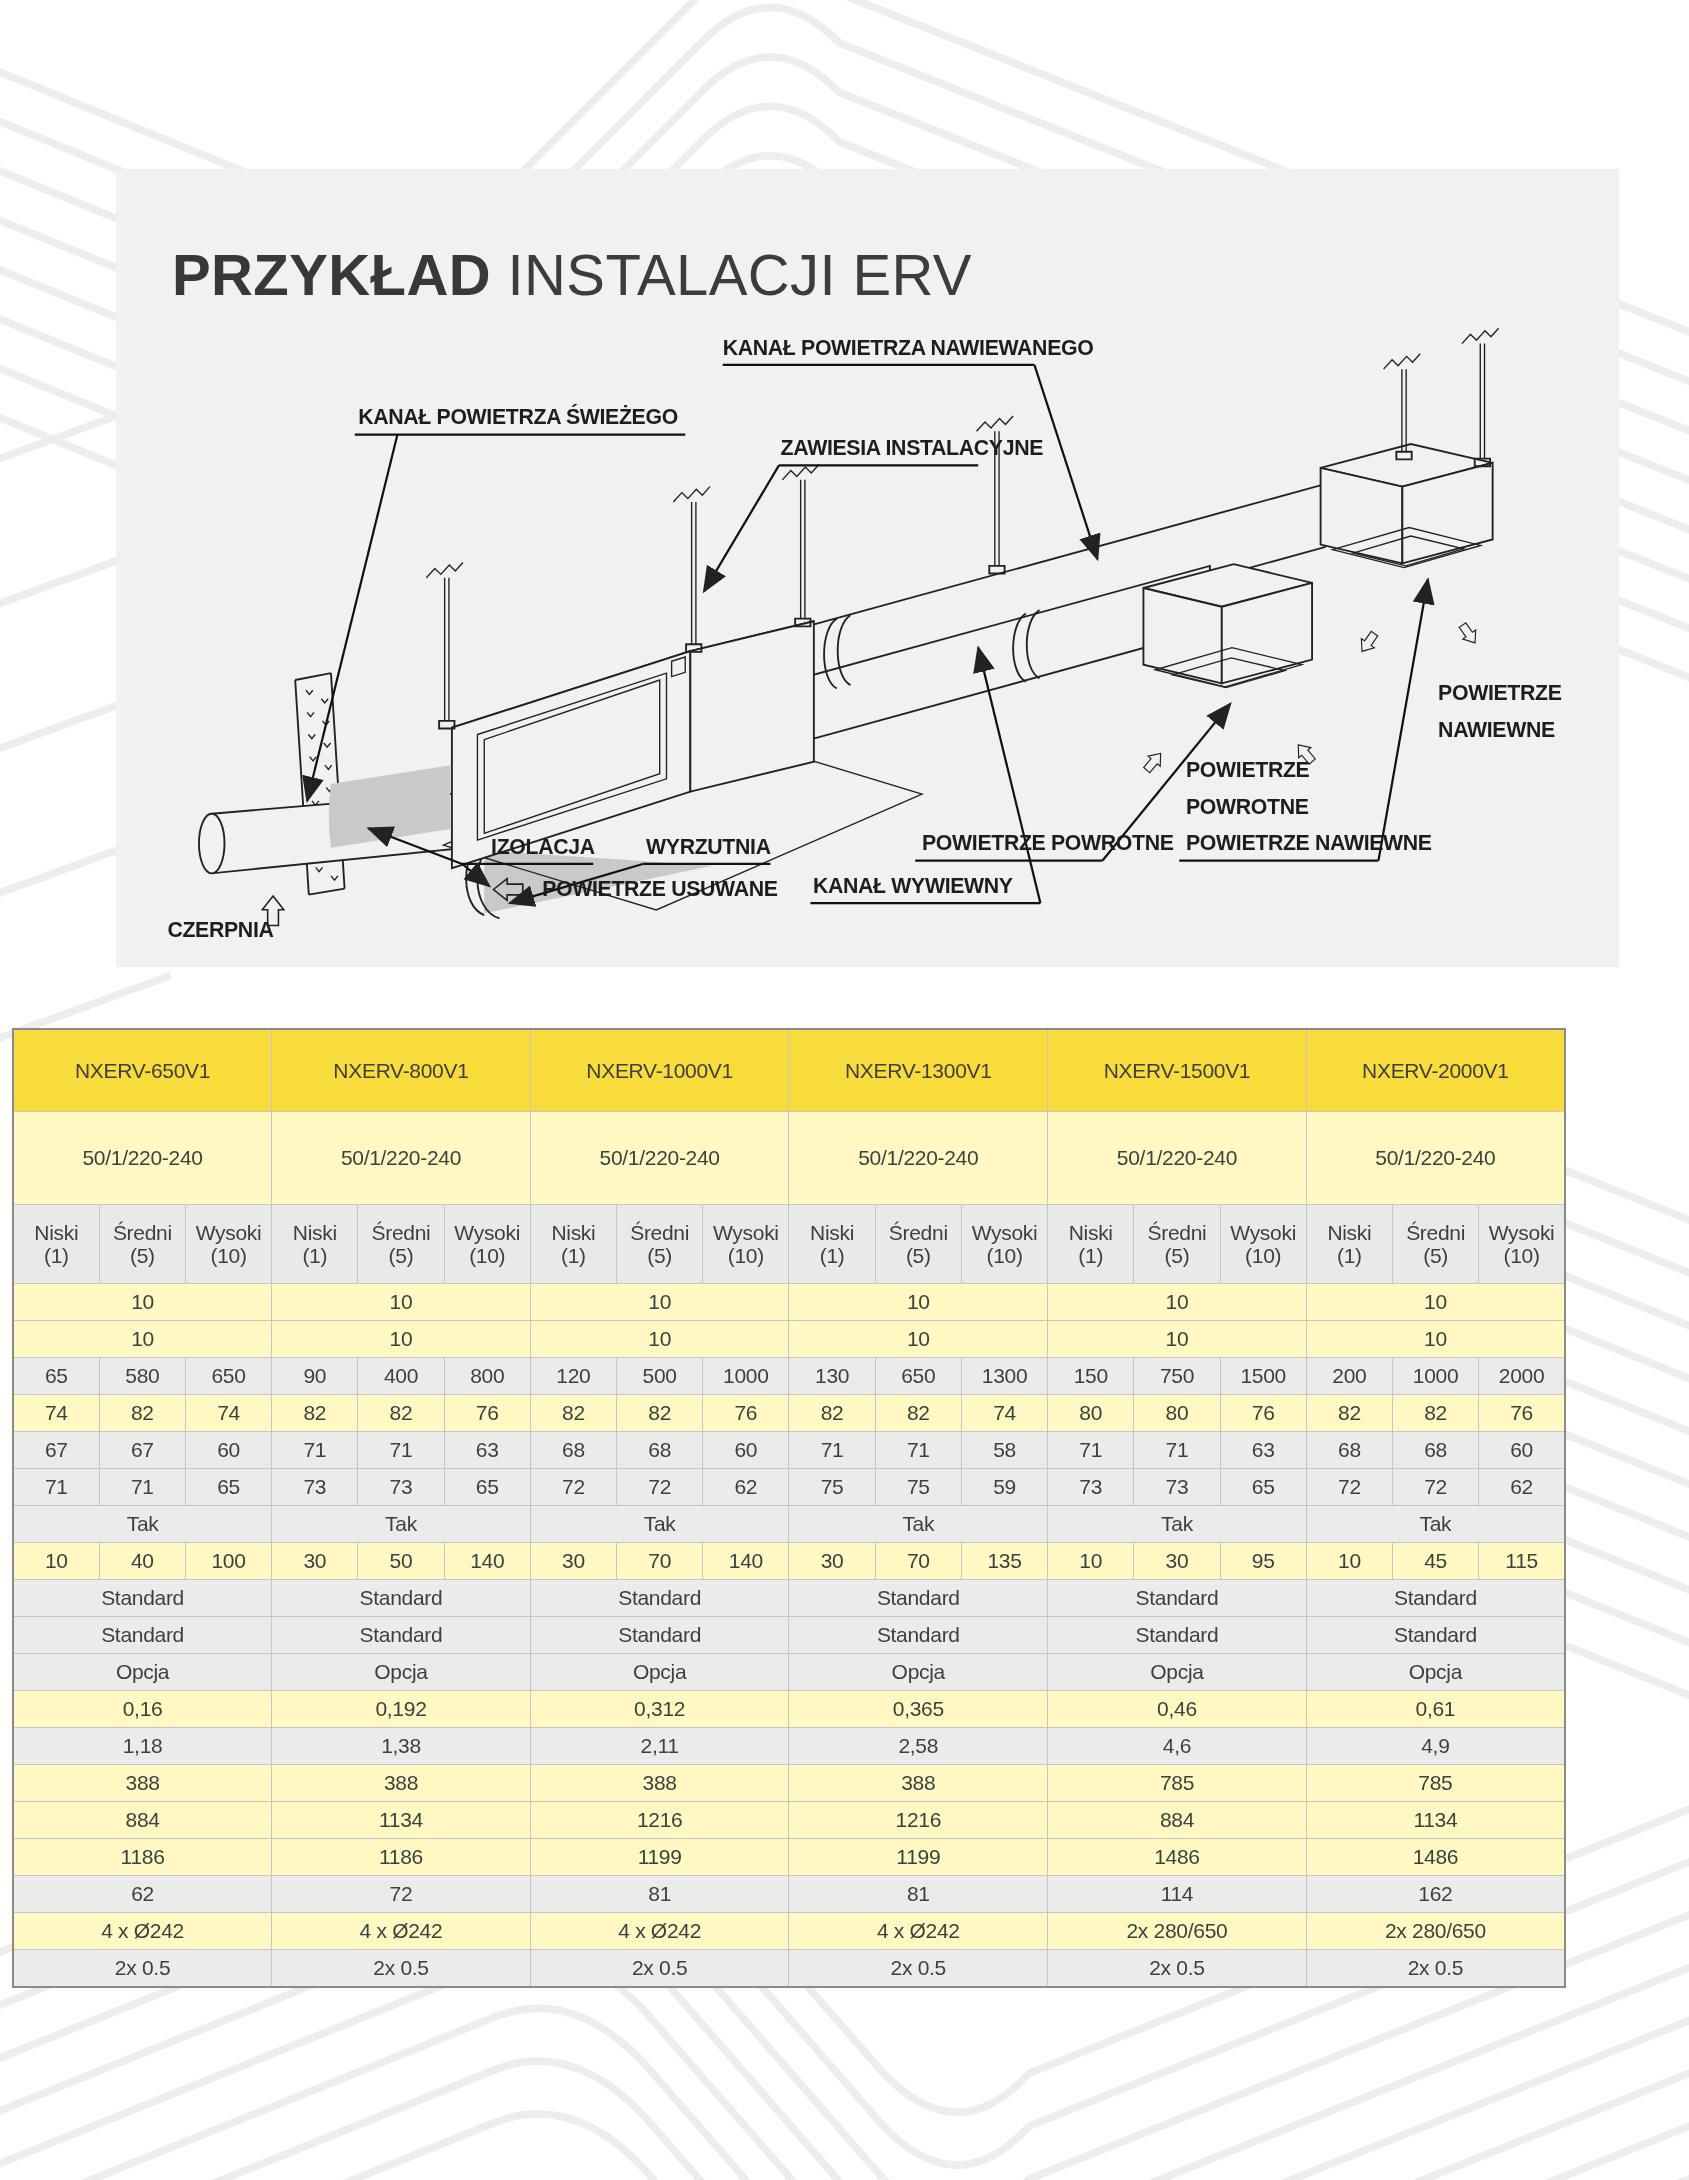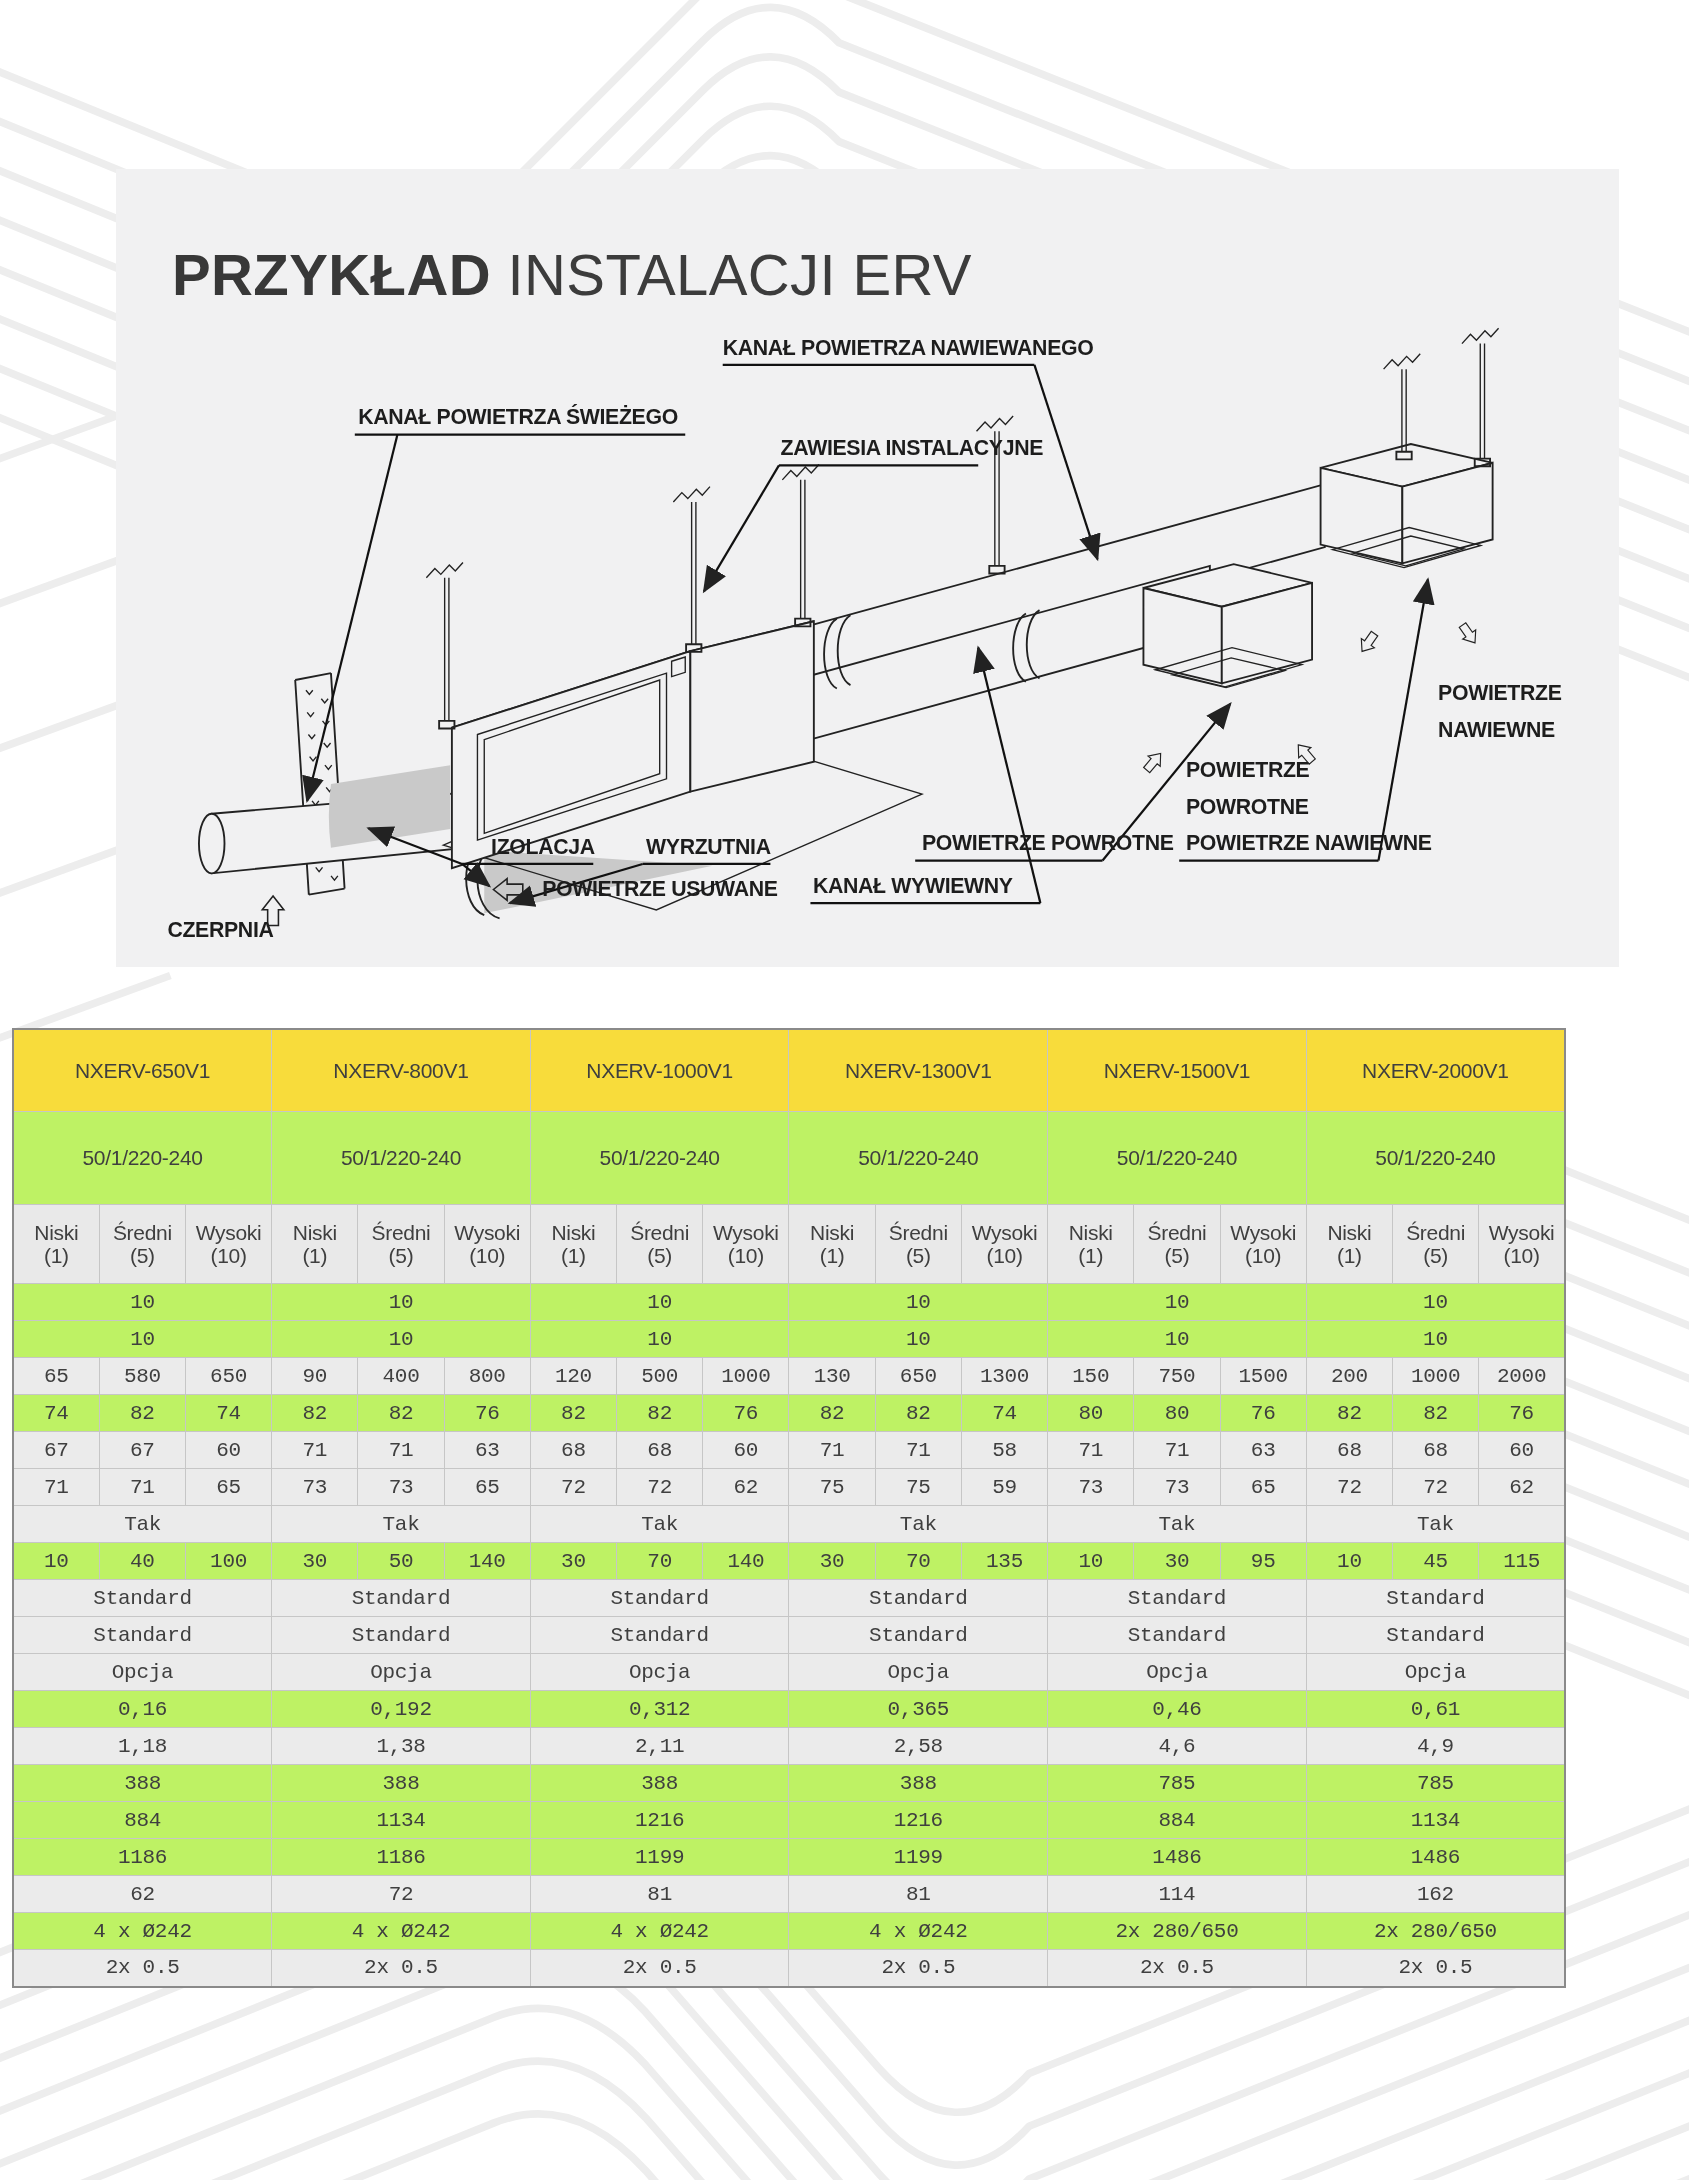--- a/index.html
+++ b/index.html
@@ -24,34 +24,34 @@
     font-weight:700;font-size:25px;letter-spacing:-0.4px;fill:#1d1d1d;
   }
   .dline{stroke:#222;stroke-width:2.2;fill:none;}
   .dthin{stroke:#222;stroke-width:1.6;fill:none;}
   .dface{fill:#f1f1f2;stroke:#222;stroke-width:2.2;}
   .dgray{fill:#c9c9c9;stroke:none;}
   .uline{stroke:#111;stroke-width:2.6;fill:none;}
   
   #spec-table{
     position:absolute;left:12px;top:1028px;width:1554px;z-index:2;
-    border-collapse:collapse;table-layout:fixed;background:#bef264;
+    border-collapse:collapse;table-layout:fixed;background:#fef9c3;
     color:#3f3f3f;letter-spacing:-0.3px;
   }
   #spec-table td{
     border:0.9px solid #c6c6c6;text-align:center;vertical-align:middle;
     font-size:21px;padding:0;overflow:hidden;
   }
   #spec-table{border:2.6px solid #8a8a8a;}
   #spec-table tr{border-top:1.7px solid #9c9c9c;}
   #spec-table td.g{border-left:1.7px solid #8f8f8f;}
   tr.r-model td{background:#f8dc3b;height:81px;font-size:23px;}
   tr.r-power td{height:92px;font-size:23px;border-radius:15px;}
   tr.r-speed td{height:78px;background:#e9e9e9;font-size:20.4px;line-height:1.1;}
-  tr.r-data{height:37px;font-family:Liberation Mono, monospace;}
+  tr.r-data{height:37px;}
   tr.shade td{background:#ebebeb;}
 </style>
 </head>
 <body>
 
 <svg id="bg-decor" width="1690" height="2181" viewBox="0 0 1984 2560">
     <path d="M -60 60 L 430 260 Q 515 295 595 220 L 825 -10 Q 905 -90 985 -8 L 2040 412" fill="none" stroke="#ededed" stroke-width="9" stroke-linejoin="round"></path>
     <path d="M -60 118 L 430 318 Q 515 353 595 278 L 825 48 Q 905 -32 985 50 L 2040 470" fill="none" stroke="#ededed" stroke-width="9" stroke-linejoin="round"></path>
     <path d="M -60 176 L 430 376 Q 515 411 595 336 L 825 106 Q 905 26 985 108 L 2040 528" fill="none" stroke="#ededed" stroke-width="9" stroke-linejoin="round"></path>
     <path d="M -60 234 L 430 434 Q 515 469 595 394 L 825 164 Q 905 84 985 166 L 2040 586" fill="none" stroke="#ededed" stroke-width="9" stroke-linejoin="round"></path>

